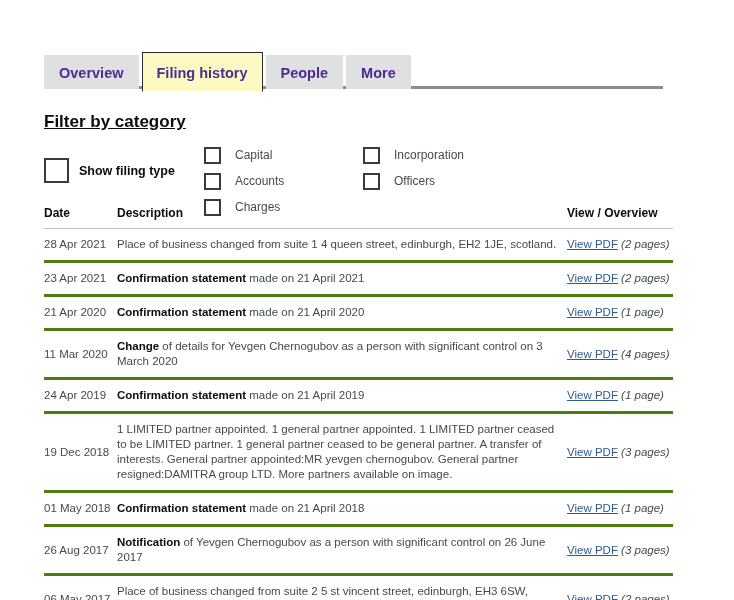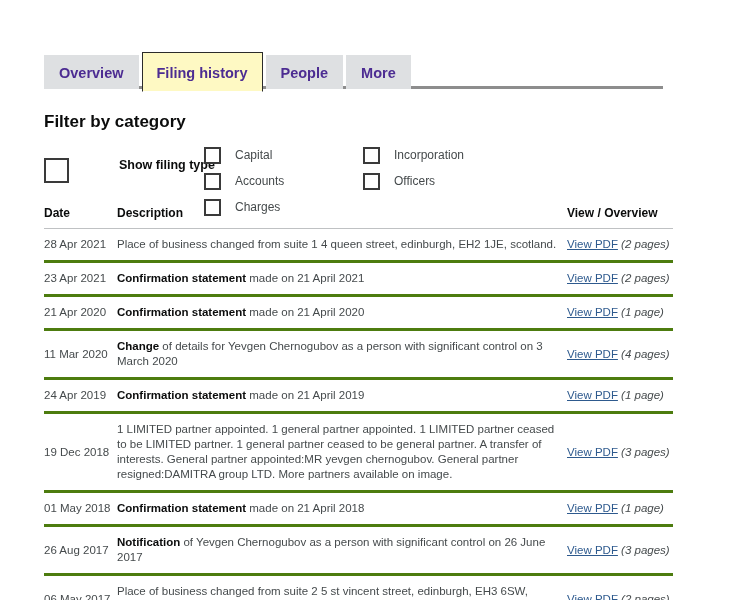--- a/index.html
+++ b/index.html
@@ -71,38 +71,38 @@
     z-index: 3;
     margin-bottom: -3px;
   }
 
   
   .filter-section {
     position: absolute;
     left: 44px;
     top: 112px;
     width: 646px;
+    text-decoration: underline;
   }
   .filter-title {
     font-size: 17px;
     font-weight: bold;
     color: #0b0c0c;
     margin: 0 0 10px 0;
     line-height: 20px;
   }
   .filter-grid {
     position: relative;
   }
   .show-filing {
     position: absolute;
     left: 0;
     top: 16px;
     display: flex;
-    align-items: flex-start;
-    gap: 40px;
+    align-items: center;
   }
   .show-filing .cb {
     width: 25px;
     height: 25px;
   }
   .show-filing .lbl {
     font-size: 12.5px;
     font-weight: bold;
     color: #0b0c0c;
     margin-left: 10px;

